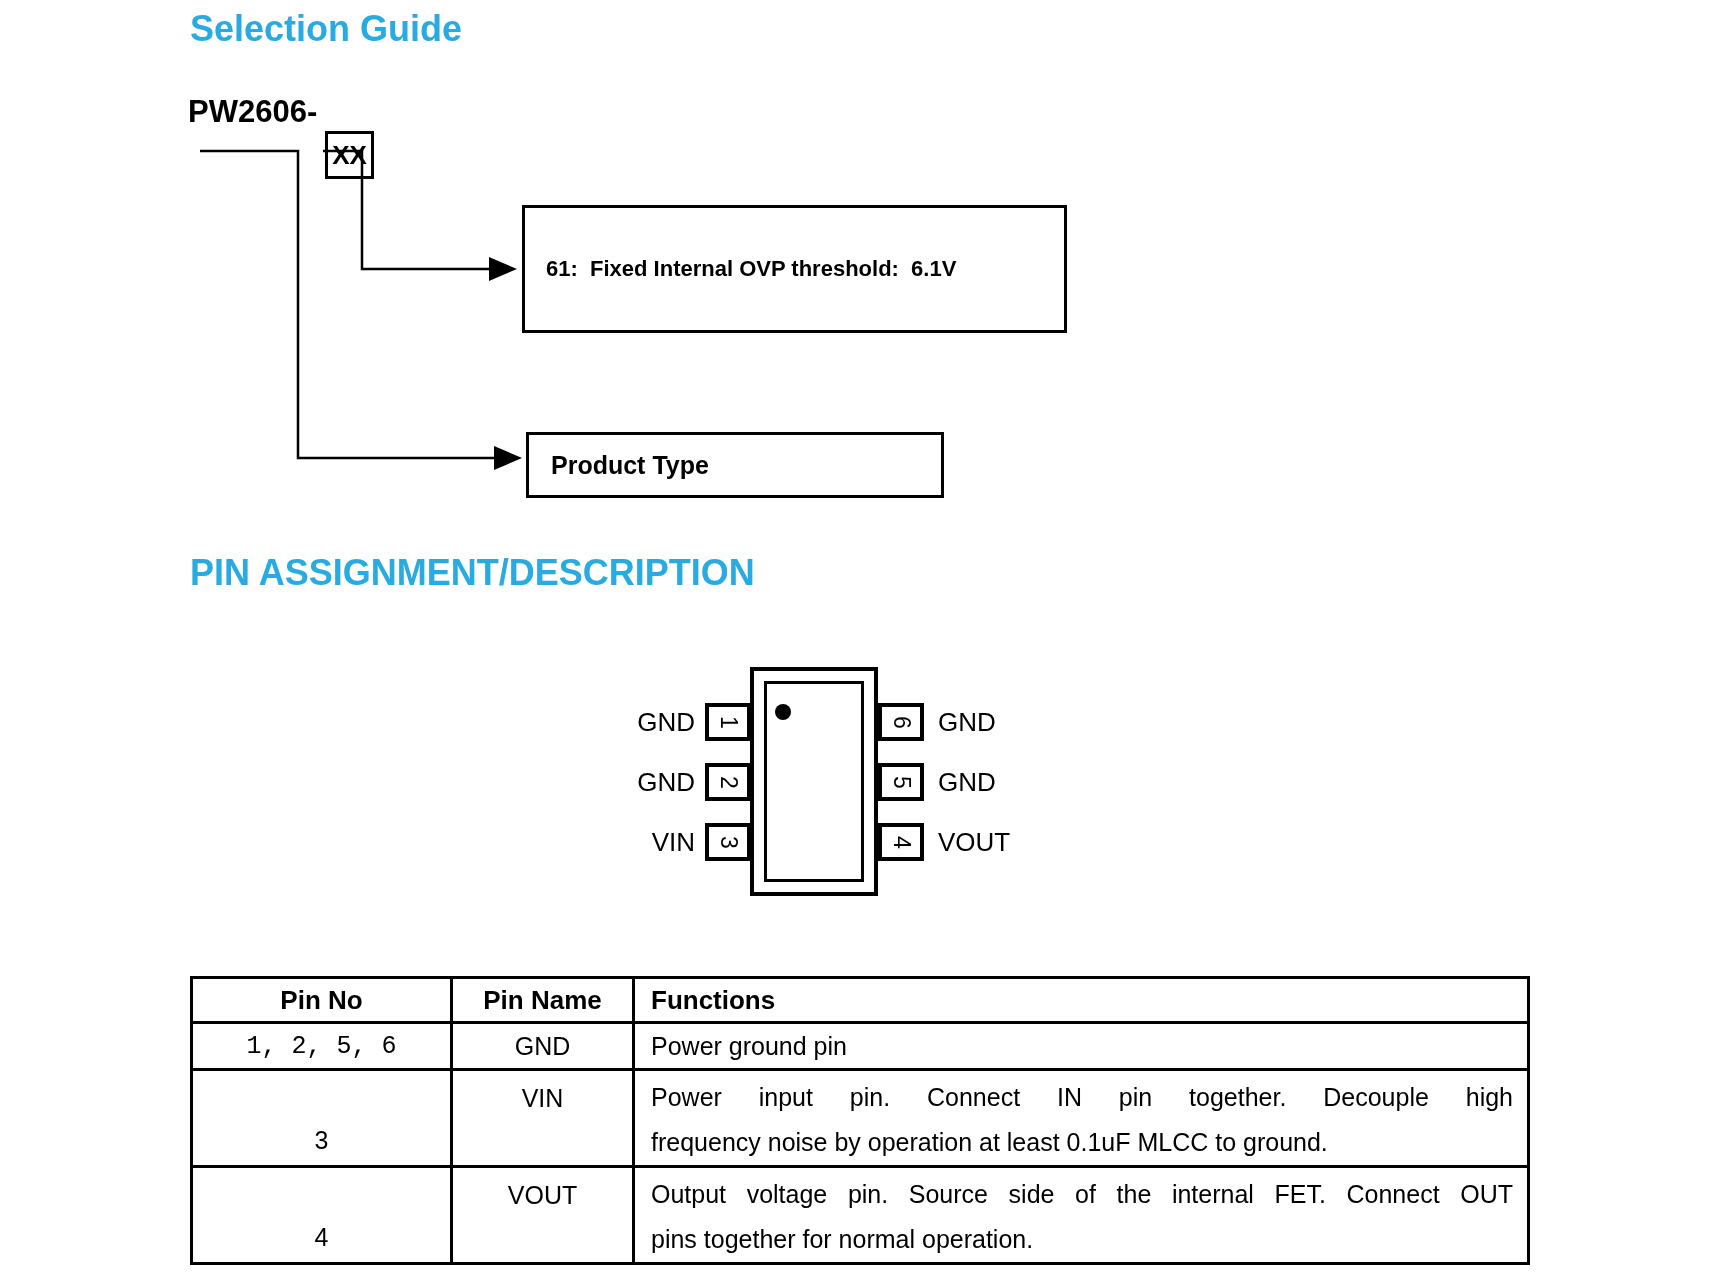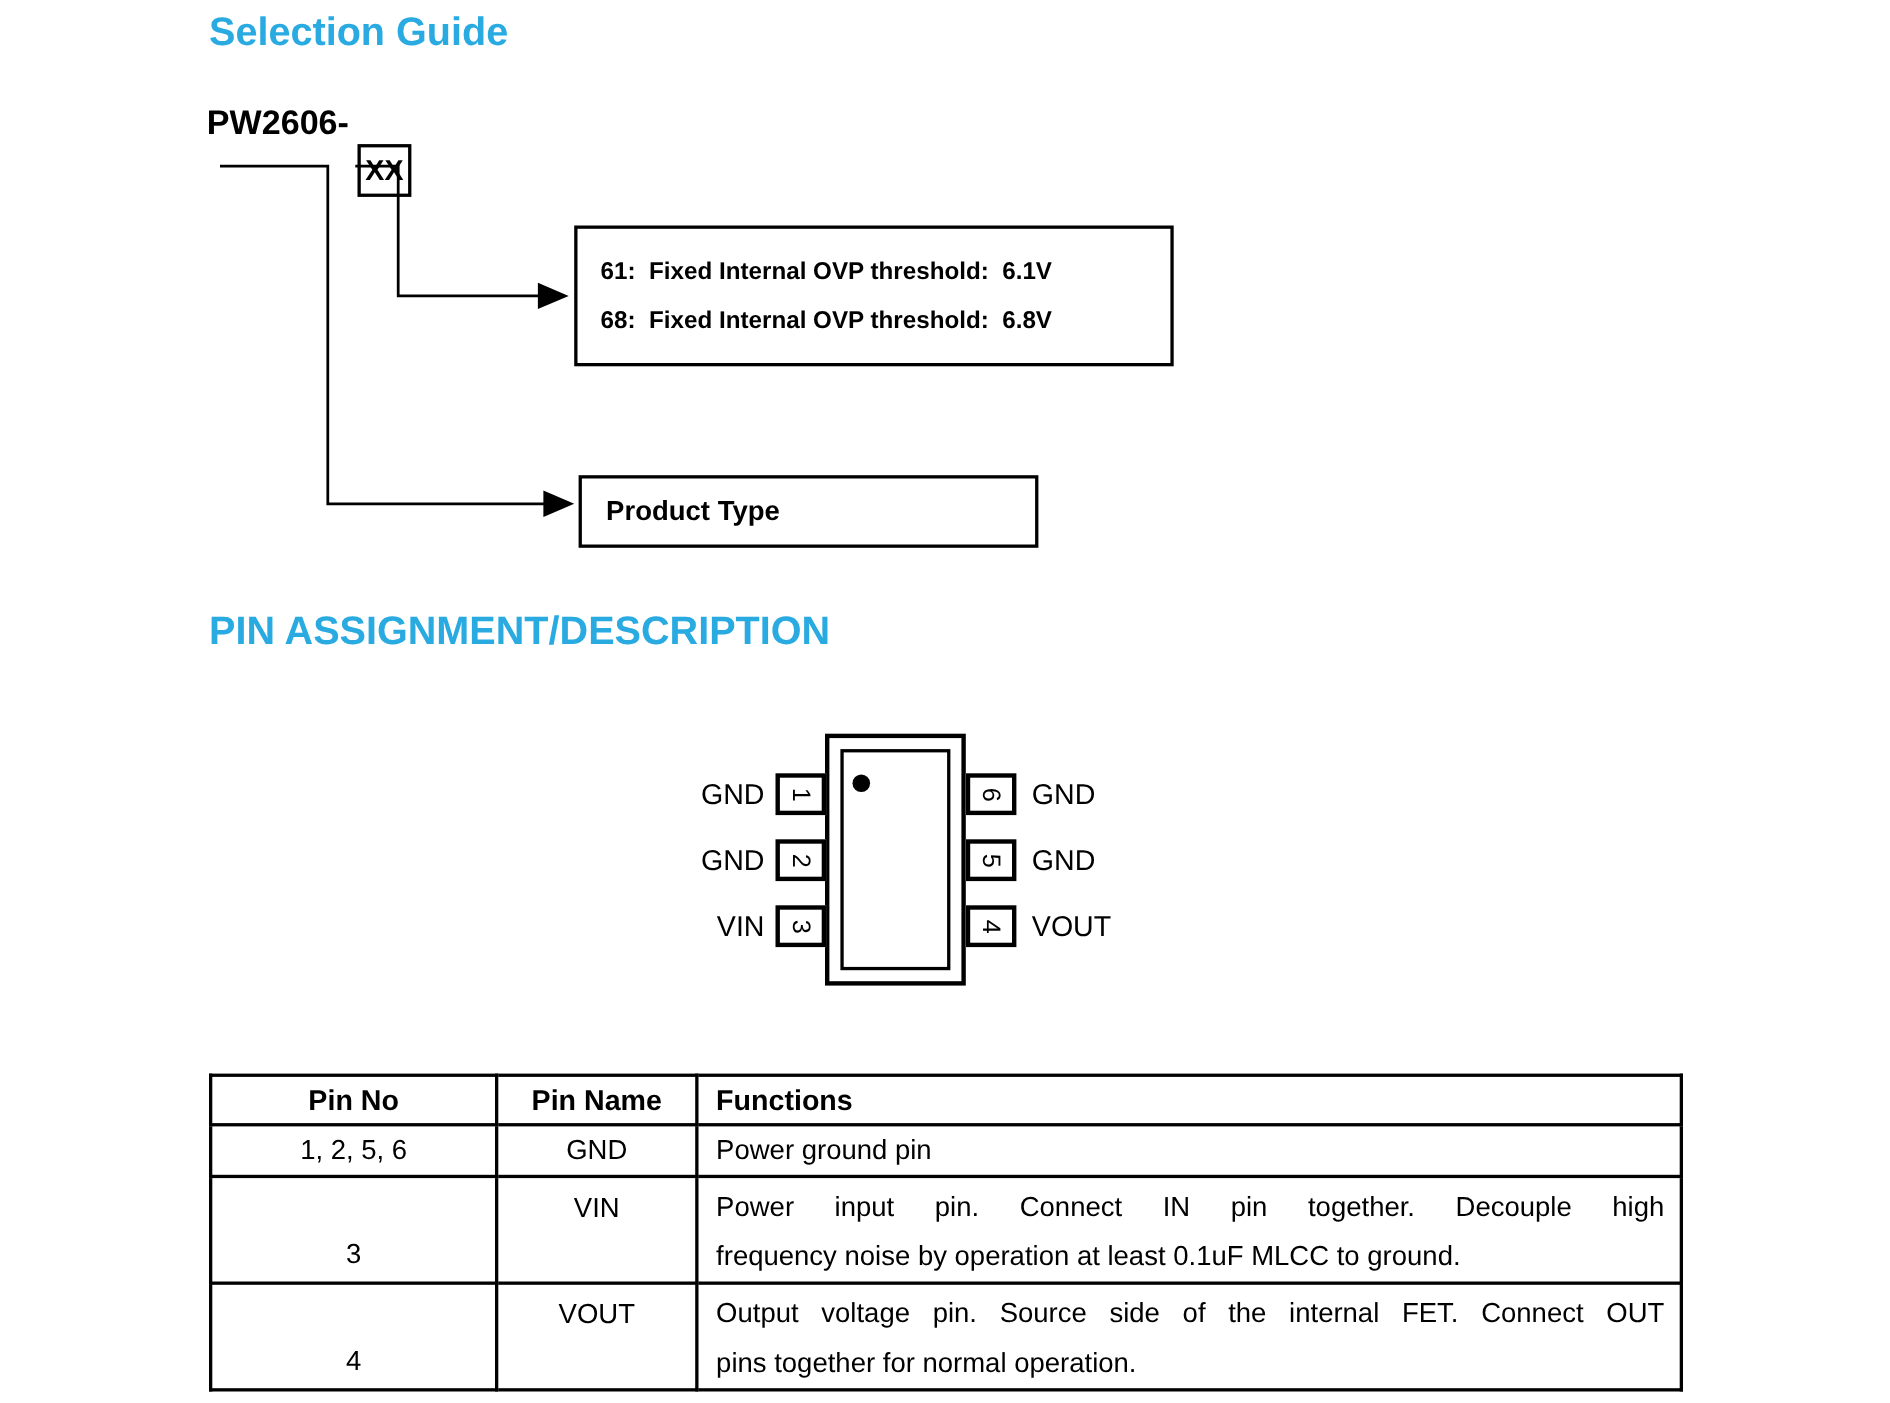--- a/index.html
+++ b/index.html
@@ -57,21 +57,21 @@
   table.pin-table {
     position:absolute; left:190px; top:976px; width:1340px;
     border-collapse:collapse; table-layout:fixed;
   }
   .pin-table th, .pin-table td { border:3px solid #000; font-size:25px; }
   .pin-table th { font-weight:700; font-size:26px; }
   .col-no   { width:260px; }
   .col-name { width:182px; }
   .th-no, .th-name { text-align:center; height:45px; }
   .th-fn { text-align:left; padding-left:16px; height:45px; }
-  .td-no-c { text-align:center; height:47px; font-family:Liberation Sans, sans-serif; font-size:26px; }
+  .td-no-c { text-align:center; height:47px; font-family:Liberation Mono, monospace; font-size:26px; }
   .td-name-c { text-align:center; }
   .td-fn-c { text-align:left; padding-left:16px; padding-right:12px; }
   .row-tall-2 td { height:93px; }
   .row-tall-3 td { height:91px; }
   .td-no-low { vertical-align:bottom; text-align:center; padding-bottom:10px; font-size:25px; }
   .td-name-top { vertical-align:top; text-align:center; padding-top:6px; line-height:42px; }
   .td-fn-top { vertical-align:top; text-align:left; padding:4px 14px 0 16px; }
   .fn-line { line-height:45px; }
   .fn-just { text-align:justify; text-align-last:justify; }
 </style>
@@ -88,21 +88,20 @@
     <path d="M752,669 L762,679 M876,669 L866,679 M876,894 L866,884 M752,894 L762,884" stroke="#000" stroke-width="3"></path>
   </svg>
 
   <div class="h-accent" style="left:190px; top:8px;">Selection Guide</div>
 
   <div class="part-prefix">PW2606-</div>
   <div class="suffix-box">XX</div>
 
   <div class="ovp-box">
     <div class="ovp-line">61:  Fixed Internal OVP threshold:  6.1V</div>
-    <div class="ovp-line">68:  Fixed Internal OVP threshold:  6.8V</div>
   </div>
 
   <div class="product-box">
     <span>Product Type</span>
   </div>
 
   <div class="h-accent" style="left:190px; top:552px;">PIN ASSIGNMENT/DESCRIPTION</div>
 
   <div class="chip-outer">
     <div class="chip-inner"></div>

